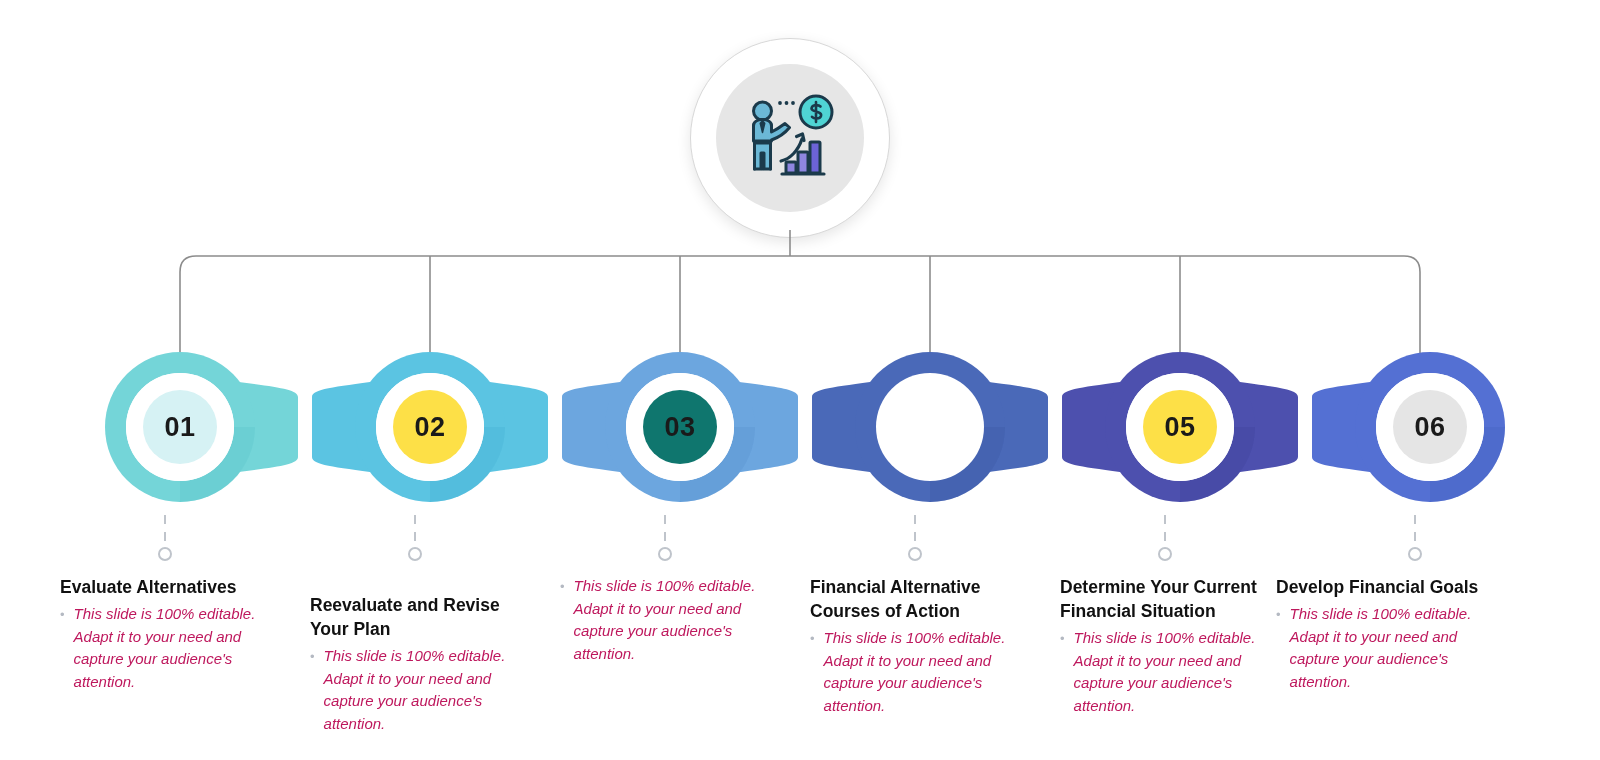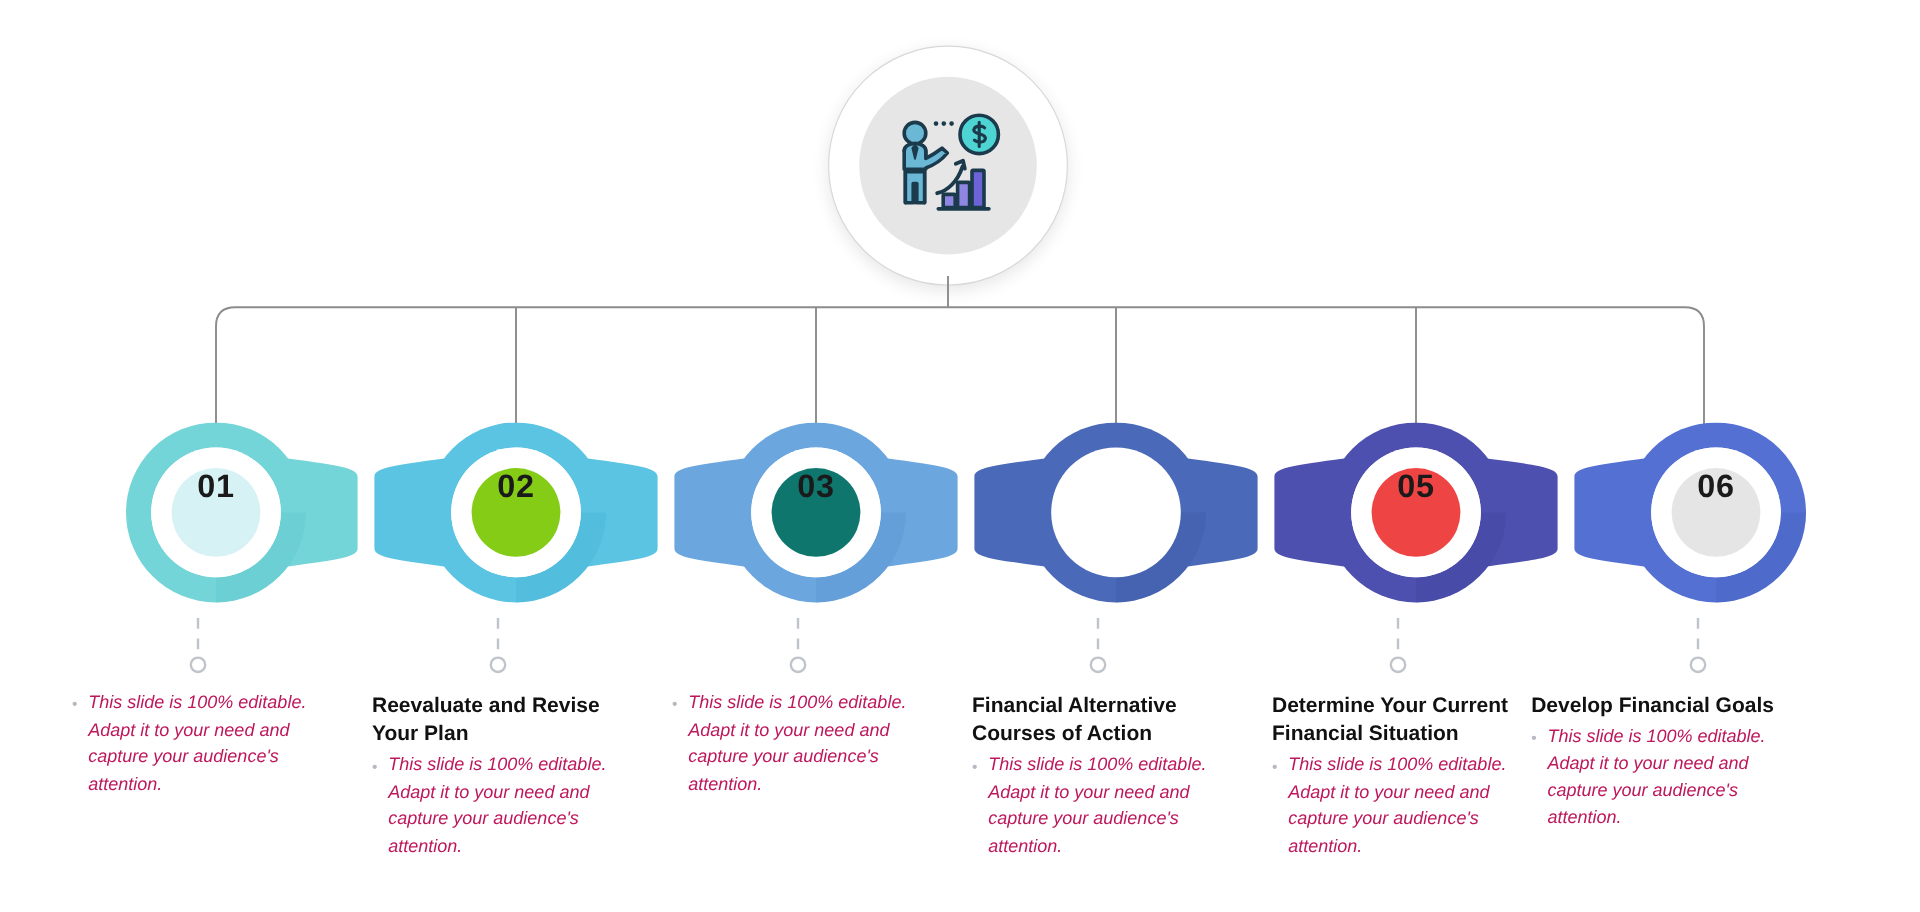--- a/index.html
+++ b/index.html
@@ -80,21 +80,21 @@
     background: #ffffff;
     display: flex;
     align-items: center;
     justify-content: center;
   }
   .num-disc {
     width: 74px;
     height: 74px;
     border-radius: 50%;
     display: flex;
-    align-items: flex-start;
+    align-items: center;
     justify-content: center;
     font-size: 27px;
     font-weight: bold;
     color: #1a1a1a;
     letter-spacing: 0.5px;
   }
 
   
   .drops {
     position: absolute;
@@ -246,31 +246,31 @@
           </g>
         </g>
     </svg>
 
     <div class="num-badge" style="left:126px;  top:21px;">
       <div class="num-disc" style="background: rgb(214, 242, 244);">
           <span>01</span>
         </div>
     </div>
     <div class="num-badge" style="left:376px;  top:21px;">
-      <div class="num-disc" style="background: #84cc16;">
+      <div class="num-disc" style="background: #fde047;">
           <span>02</span>
         </div>
     </div>
     <div class="num-badge" style="left:626px;  top:21px;">
       <div class="num-disc" style="background: #0f766e;">
           <span>03</span>
         </div>
     </div>
     <div class="num-badge" style="left:1126px; top:21px;">
-      <div class="num-disc" style="background: #ef4444;">
+      <div class="num-disc" style="background: #fde047;">
           <span>05</span>
         </div>
     </div>
     <div class="num-badge" style="left:1376px; top:21px;">
       <div class="num-disc" style="background: #e5e5e5;">
           <span>06</span>
         </div>
     </div>
   </div>
 
@@ -299,27 +299,28 @@
       <g>
         <path d="M1415 10 V40" stroke-dasharray="9 8"></path>
         <circle cx="1415" cy="49" r="6" fill="#ffffff"></circle>
       </g>
     </g>
   </svg>
 
   <div class="texts">
 
     <div class="tblock" style="left:60px;">
-      <div class="bullet-row">
-        <span class="dot">•</span>
-        <p>This slide is 100% editable. Adapt it to your need and capture your audience's attention.</p>
-      </div>
-    </div>
-
-    <div class="tblock" style="left:310px;">
+      <h3>Evaluate Alternatives</h3>
+      <div class="bullet-row">
+        <span class="dot">•</span>
+        <p>This slide is 100% editable. Adapt it to your need and capture your audience's attention.</p>
+      </div>
+    </div>
+
+    <div class="tblock" style="left:310px;margin-top:18px;">
       <h3>Reevaluate and Revise Your Plan</h3>
       <div class="bullet-row">
         <span class="dot">•</span>
         <p>This slide is 100% editable. Adapt it to your need and capture your audience's attention.</p>
       </div>
     </div>
 
     <div class="tblock" style="left:560px;">
       <div class="bullet-row">
         <span class="dot">•</span>

